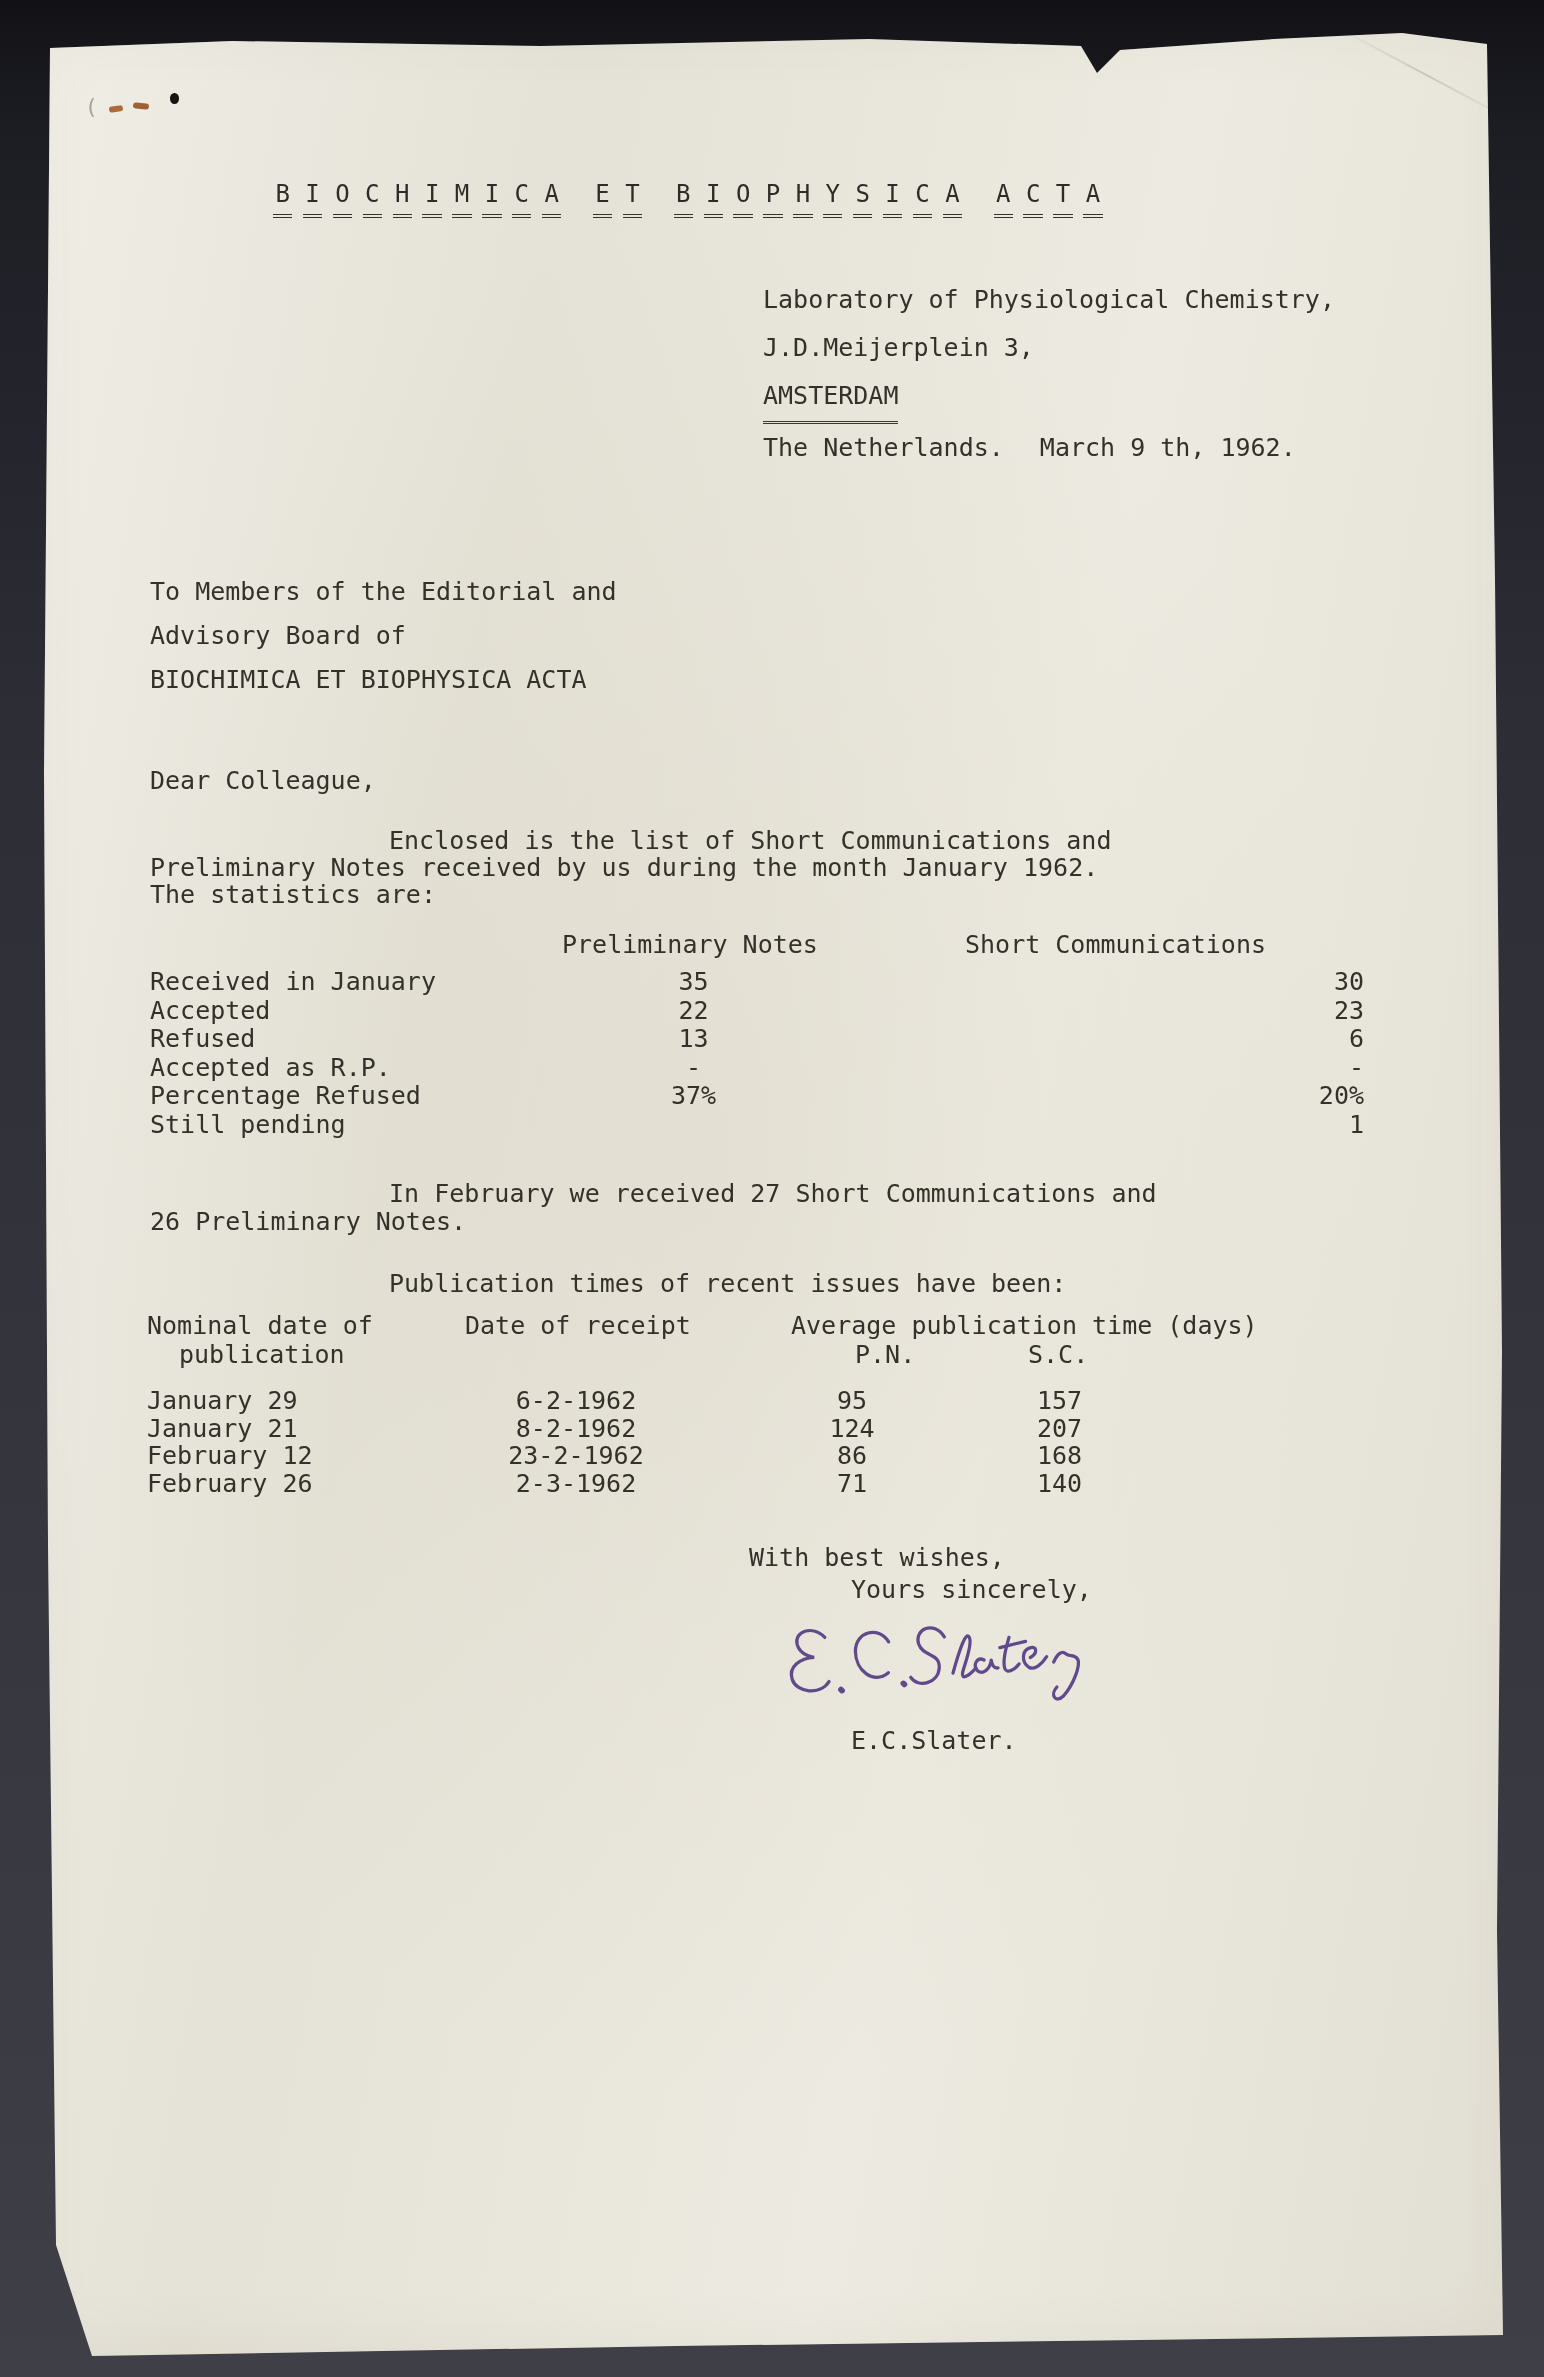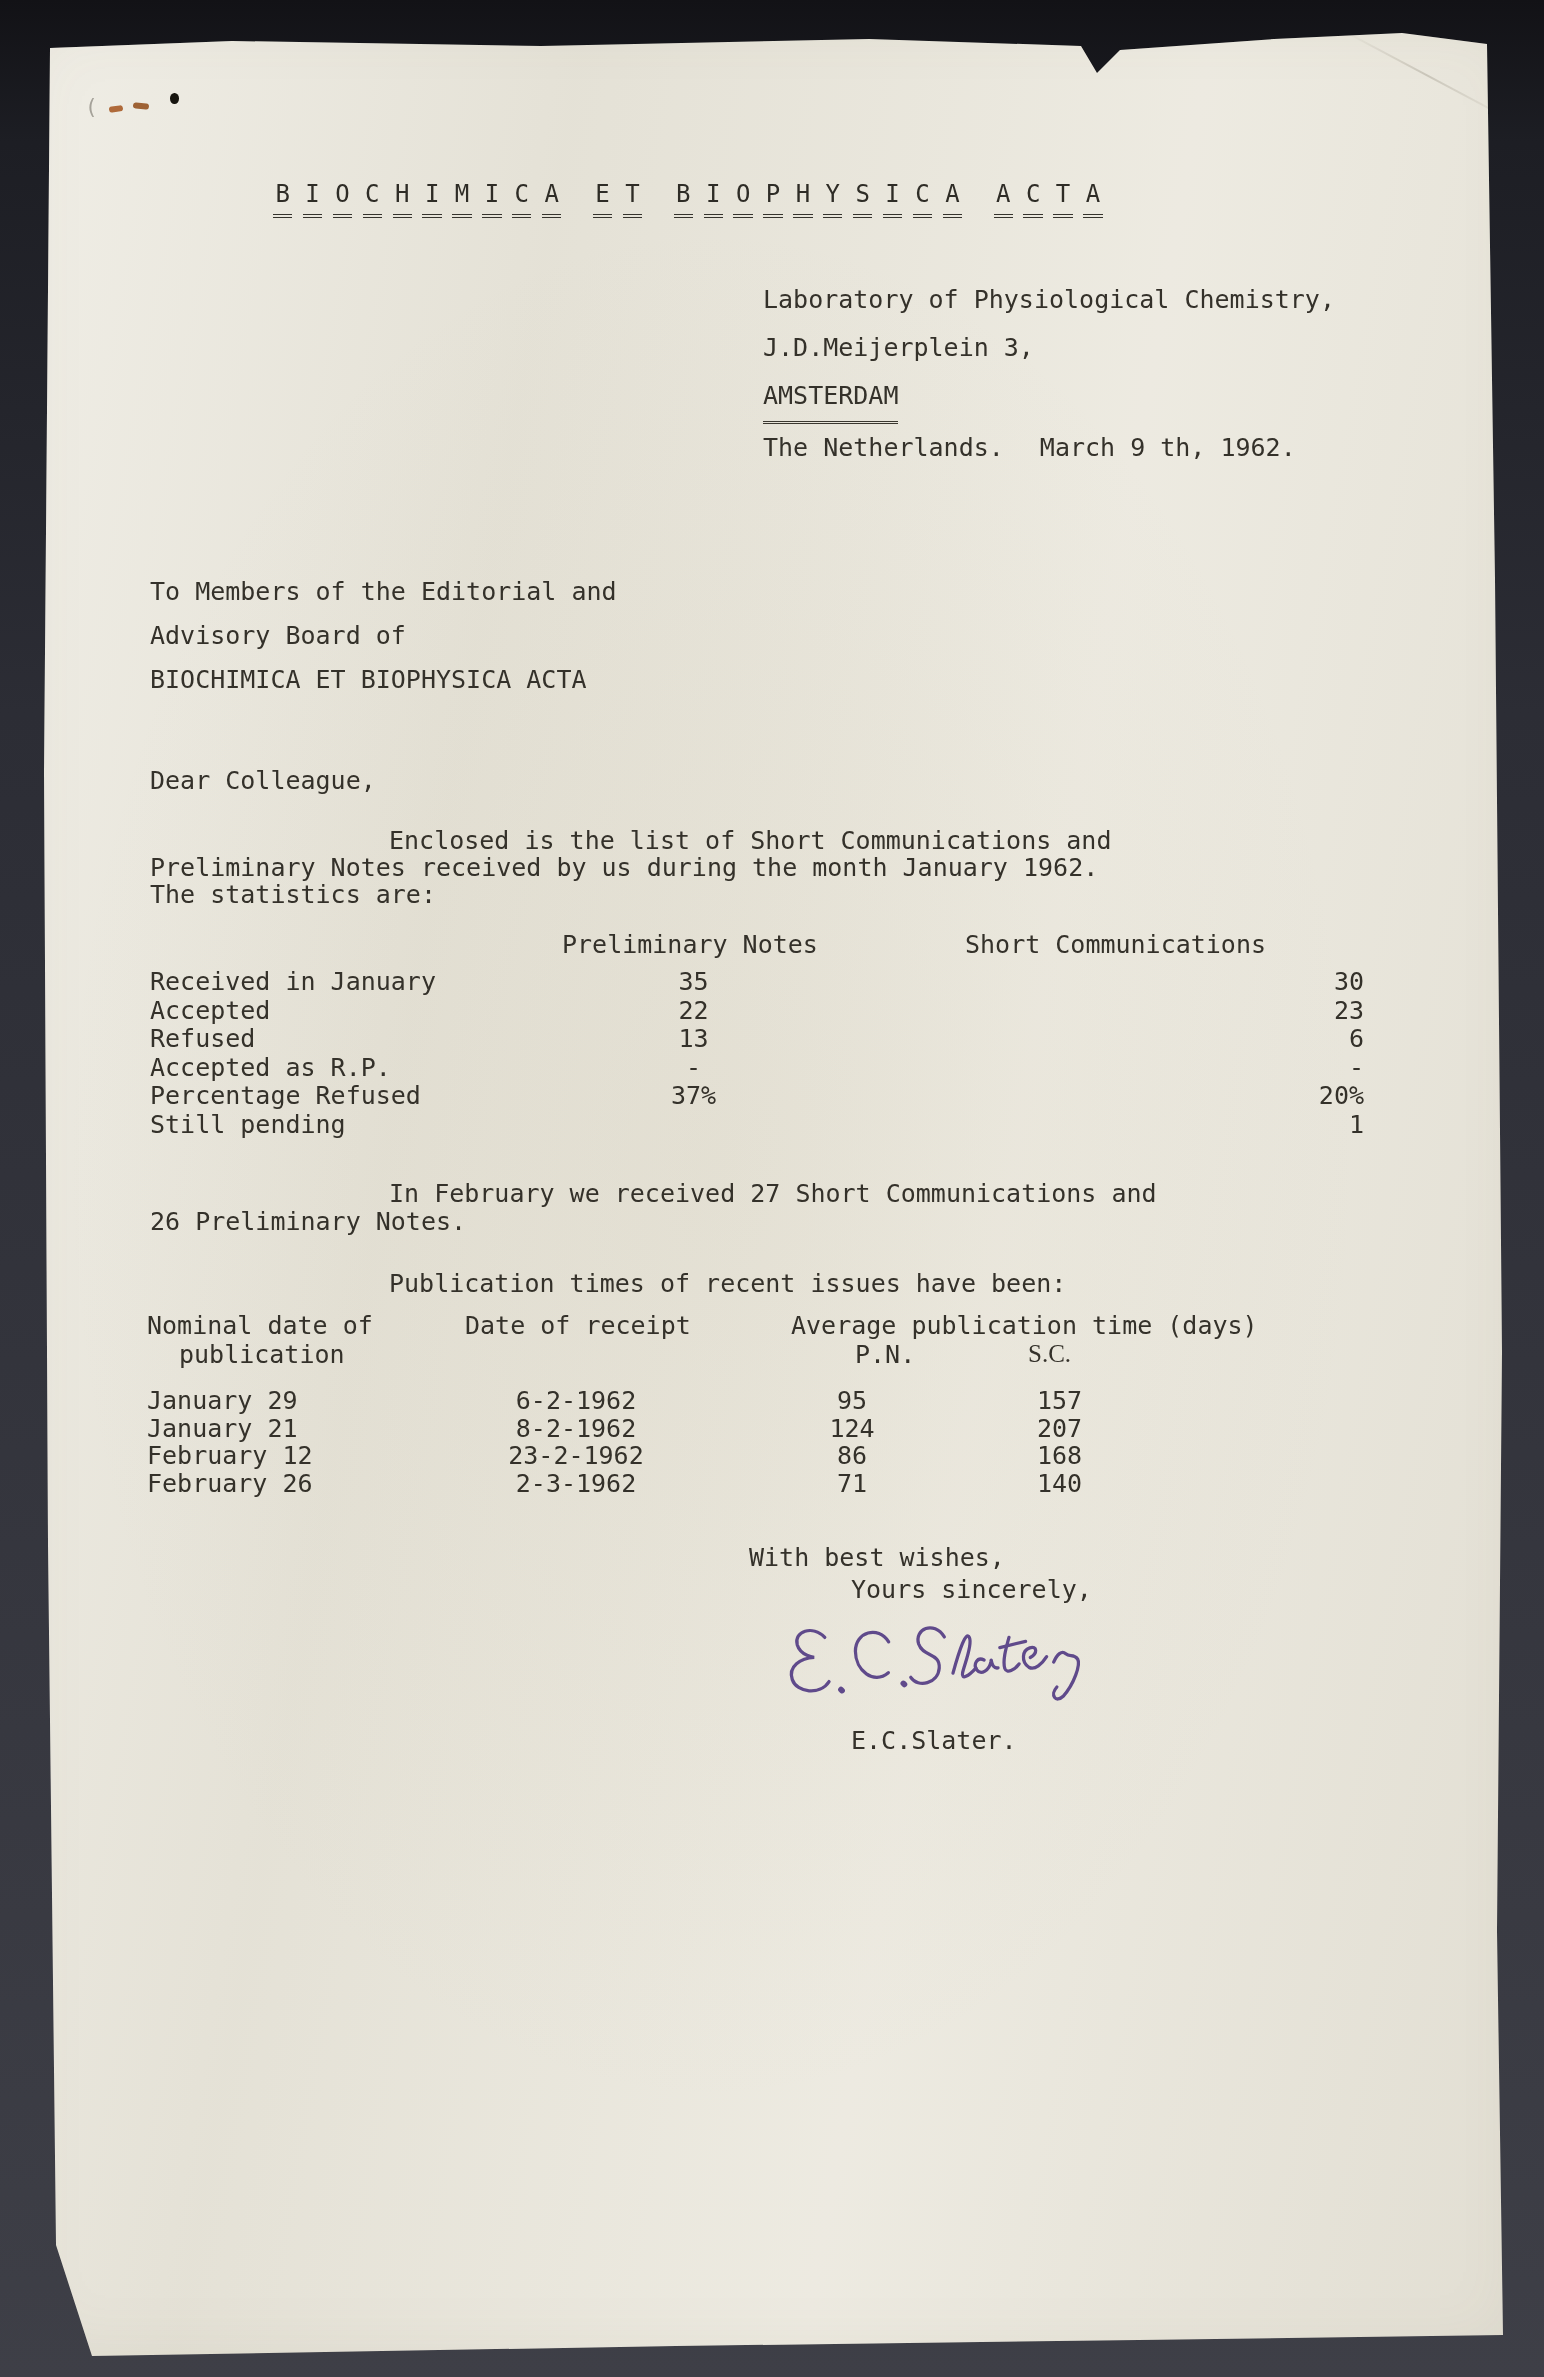--- a/index.html
+++ b/index.html
@@ -154,21 +154,21 @@
     </div>
 
   <div class="para3">Publication times of recent issues have been:</div>
 
   <div class="pub-headers">
     <span class="abs" style="left:147px;top:1311px;">Nominal date of</span>
     <span class="abs" style="left:465px;top:1311px;">Date of receipt</span>
     <span class="abs" style="left:791px;top:1311px;">Average publication time (days)</span>
     <span class="abs" style="left:179px;top:1340px;">publication</span>
     <span class="abs" style="left:855px;top:1340px;">P.N.</span>
-    <span class="abs" style="left:1028px;top:1340px;font-family:Liberation Serif, serif;">S.C.</span>
+    <span class="abs" style="left:1028px;top:1340px;">S.C.</span>
   </div>
   <div class="pub-rows">
       <div class="pub-row">
       <span class="pb-c1">January 29</span>
       <span class="pb-c2">6-2-1962</span>
       <span class="pb-c3">95</span>
       <span class="pb-c4">157</span>
     </div>
       <div class="pub-row">
       <span class="pb-c1">January 21</span>

